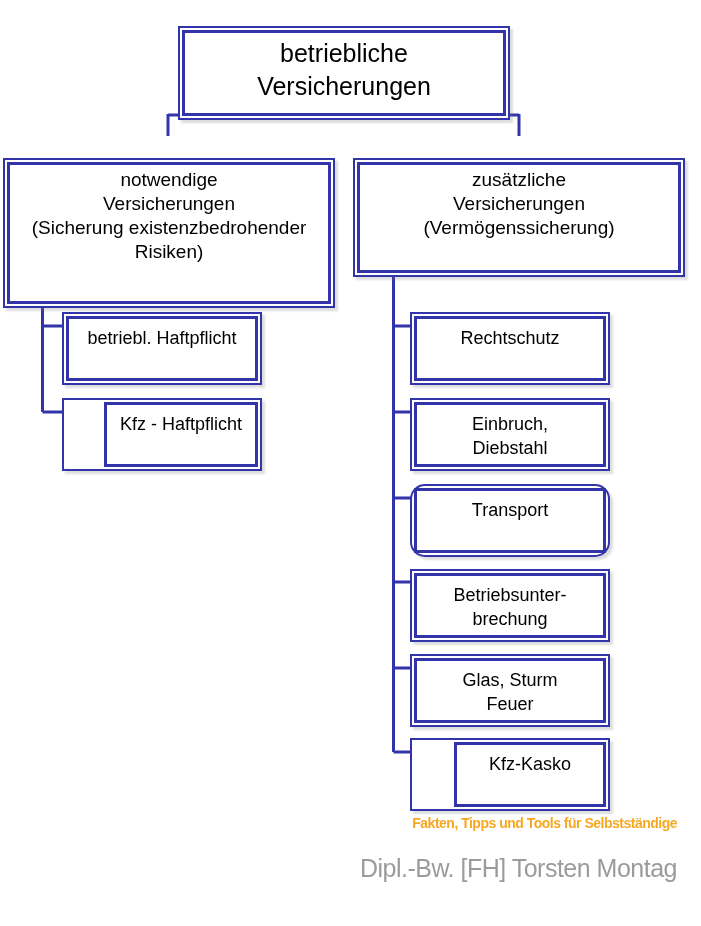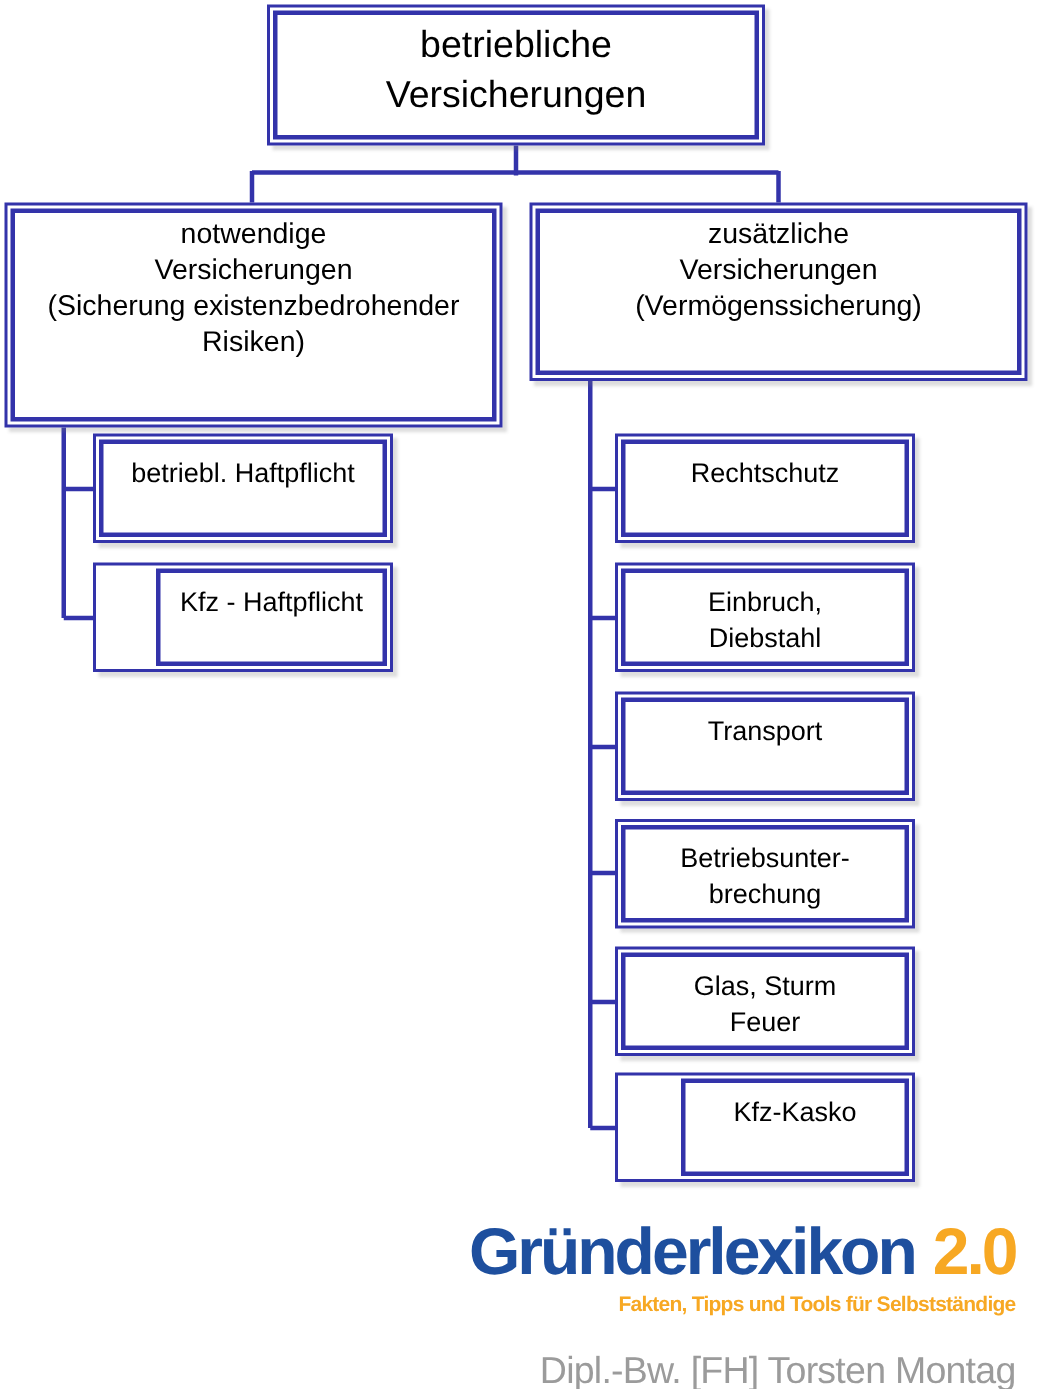--- a/index.html
+++ b/index.html
@@ -29,20 +29,21 @@
     fill: none;
   }
   
   .node {
     position: absolute;
     box-sizing: border-box;
     border: 2px solid var(--box-border, #3333aa);
     background: #ffffff;
     padding: 2px;
     box-shadow: 3px 3px 2px rgba(120,120,120,0.25);
+    margin-top: 23px;
   }
   .node .inner {
     box-sizing: border-box;
     width: 100%;
     height: 100%;
     border: 3px solid var(--box-border, #3333aa);
     display: flex;
     align-items: flex-start;
     justify-content: center;
     text-align: center;
@@ -59,21 +60,21 @@
   #node-root    { left: 178px; top: 3px;   width: 332px; height: 94px; }
   #branch-left  { left: 3px;   top: 135px; width: 332px; height: 150px; }
   #branch-right { left: 353px; top: 135px; width: 332px; height: 119px; }
 
   .leaf-left  { left: 62px;  width: 200px; height: 73px; }
   .leaf-right { left: 410px; width: 200px; height: 73px; }
   #leaf-l0 { top: 289px; }
   #leaf-l1 { top: 375px; padding-left: 40px; }
   #leaf-r0 { top: 289px; }
   #leaf-r1 { top: 375px; }
-  #leaf-r2 { top: 461px; }
+  #leaf-r2 { top: 461px; border-radius: 15px; }
   #leaf-r3 { top: 546px; }
   #leaf-r4 { top: 631px; }
   #leaf-r5 { top: 715px; padding-left: 42px; }
 
   .footer {
     position: absolute;
     top: 812px;
     right: 24px;
     text-align: right;
   }
@@ -187,20 +188,17 @@
     </div>
   </div>
 
   <div class="node leaf-node leaf-right" id="leaf-r5">
     <div class="inner">
       <span class="label">Kfz-Kasko</span>
     </div>
   </div>
 
   <div class="footer">
-    <div class="logo-line">
-      <span class="logo-main">Gründerlexikon</span><span class="logo-version">2.0</span>
-    </div>
     <div class="tagline">Fakten, Tipps und Tools für Selbstständige</div>
     <div class="author">Dipl.-Bw. [FH] Torsten Montag</div>
   </div>
 
 </div>
 
 </body></html>

